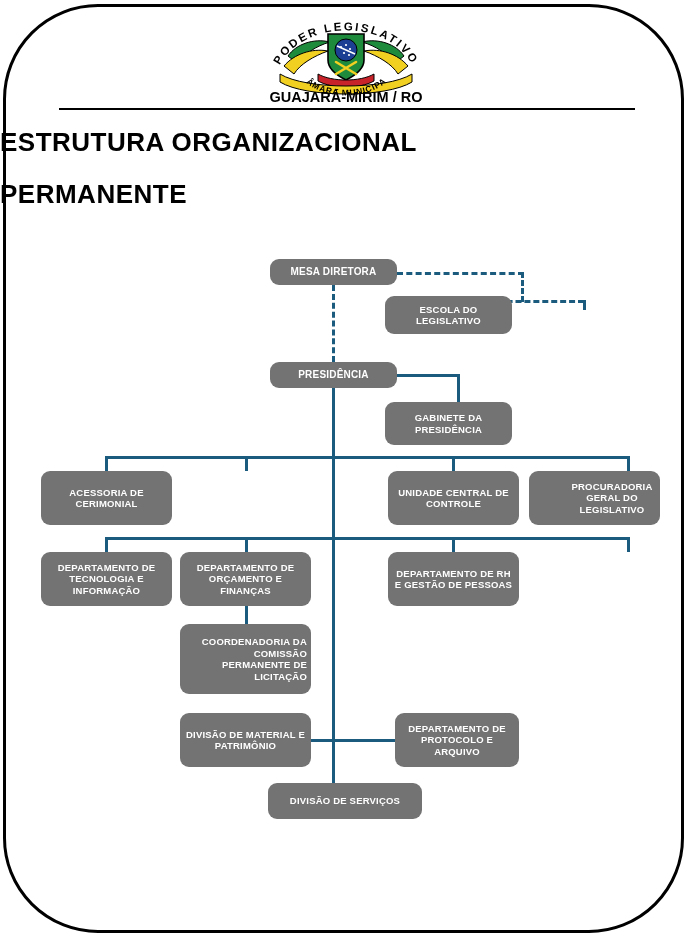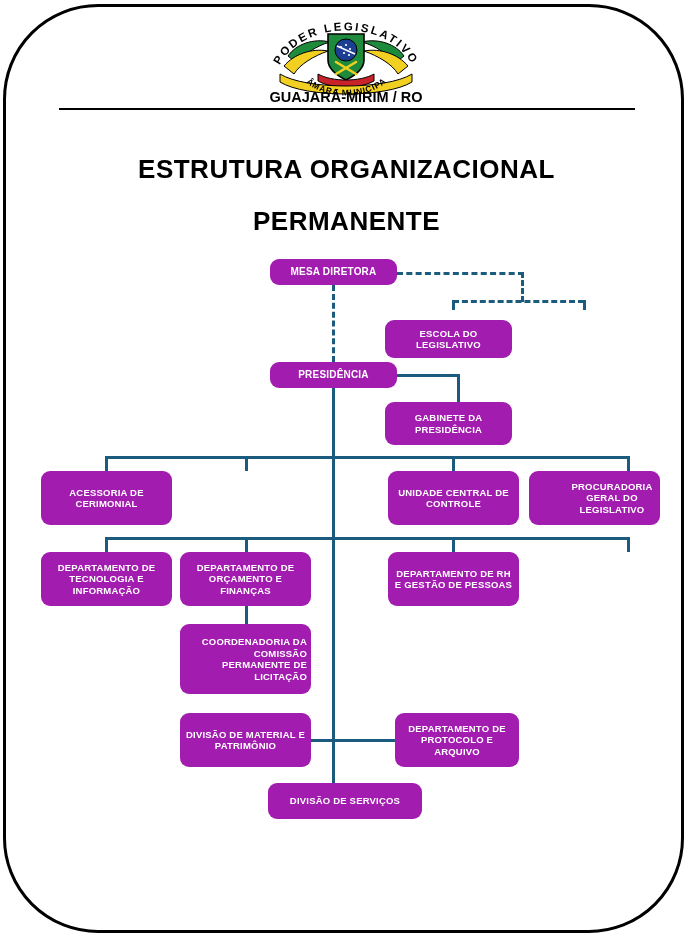--- a/index.html
+++ b/index.html
@@ -41,45 +41,43 @@
     position: absolute;
     left: 59px;
     top: 108px;
     width: 576px;
     height: 0;
     border-top: 2px solid #000000;
   }
   .title {
     position: absolute;
     width: 100%;
-    text-align: center;
     font-weight: bold;
     color: #000000;
     letter-spacing: 0.5px;
-    margin-top: 27px;
   }
   #title-1 {
     top: 127px;
     font-size: 26px;
   }
   #title-2 {
     top: 179px;
     font-size: 26px;
   }
   
   #chart {
     position: absolute;
     left: 0;
     top: 0;
     width: 693px;
     height: 940px;
   }
   .node {
     position: absolute;
-    background: #a21caf;
+    background: #737373;
     border-radius: 9px;
     color: #ffffff;
     font-weight: bold;
     font-size: 9.5px;
     line-height: 11.5px;
     letter-spacing: 0.2px;
     text-align: center;
     display: flex;
     align-items: center;
     justify-content: center;
@@ -194,21 +192,21 @@
     <div class="conn v" style="left:452px; top:537px; height:15px;"></div>
     <div class="conn v" style="left:627px; top:537px; height:15px;"></div>
 
     <div class="conn v" style="left:245px; top:606px; height:18px;"></div>
 
     <div class="conn h" style="left:245px; top:739px; width:155px;"></div>
     <div class="conn v" style="left:245px; top:713px; height:28px;"></div>
 
     <div class="node lg" style="left:270px; top:259px; width:127px; height:26px;">MESA DIRETORA</div>
 
-    <div class="node" style="left:385px; top:320px; width:127px; height:38px;">ESCOLA DO LEGISLATIVO</div>
+    <div class="node" style="left:385px; top:296px; width:127px; height:38px;">ESCOLA DO LEGISLATIVO</div>
 
 
     <div class="node lg" style="left:270px; top:362px; width:127px; height:26px;">PRESIDÊNCIA</div>
 
     <div class="node" style="left:385px; top:402px; width:127px; height:43px;">GABINETE DA PRESIDÊNCIA</div>
 
     <div class="node" style="left:41px; top:471px; width:131px; height:54px;">ACESSORIA DE CERIMONIAL</div>
 
 
     <div class="node" style="left:388px; top:471px; width:131px; height:54px;">UNIDADE CENTRAL DE CONTROLE</div>

